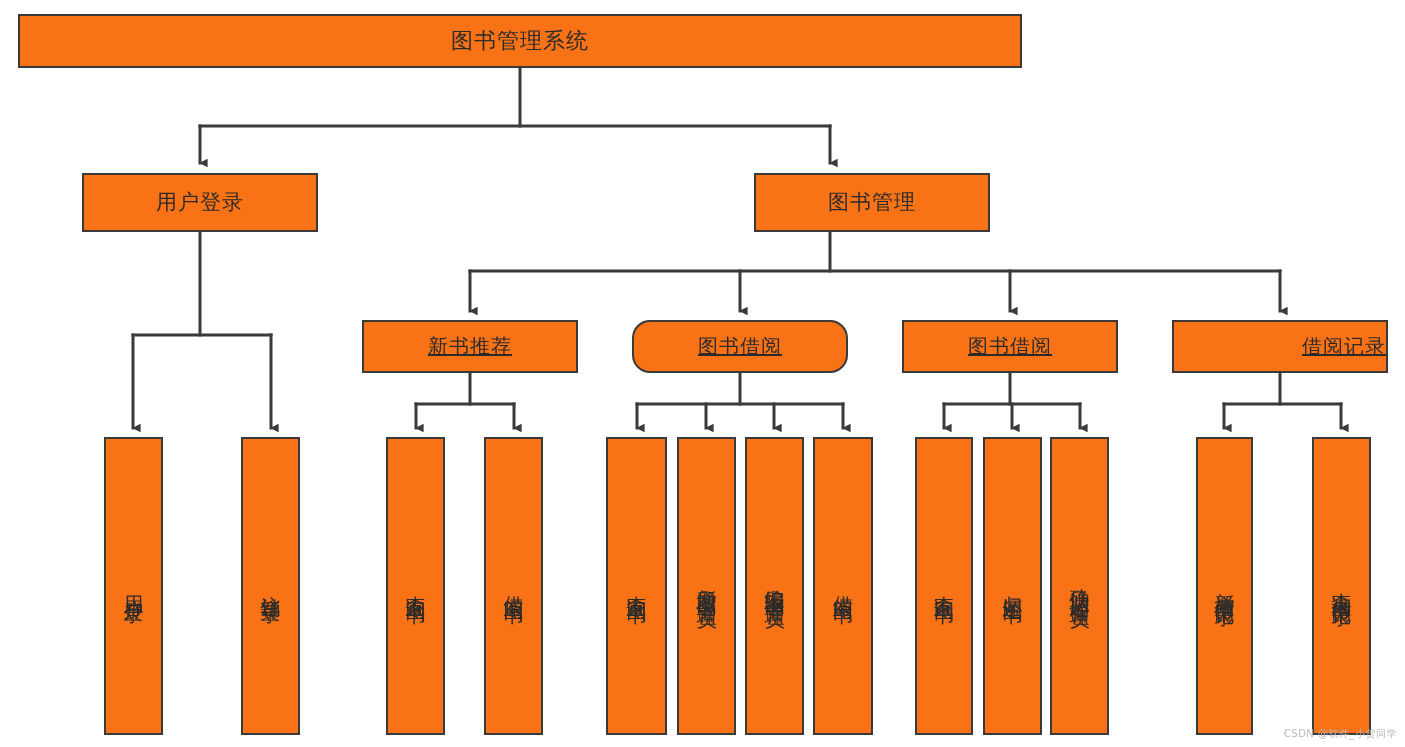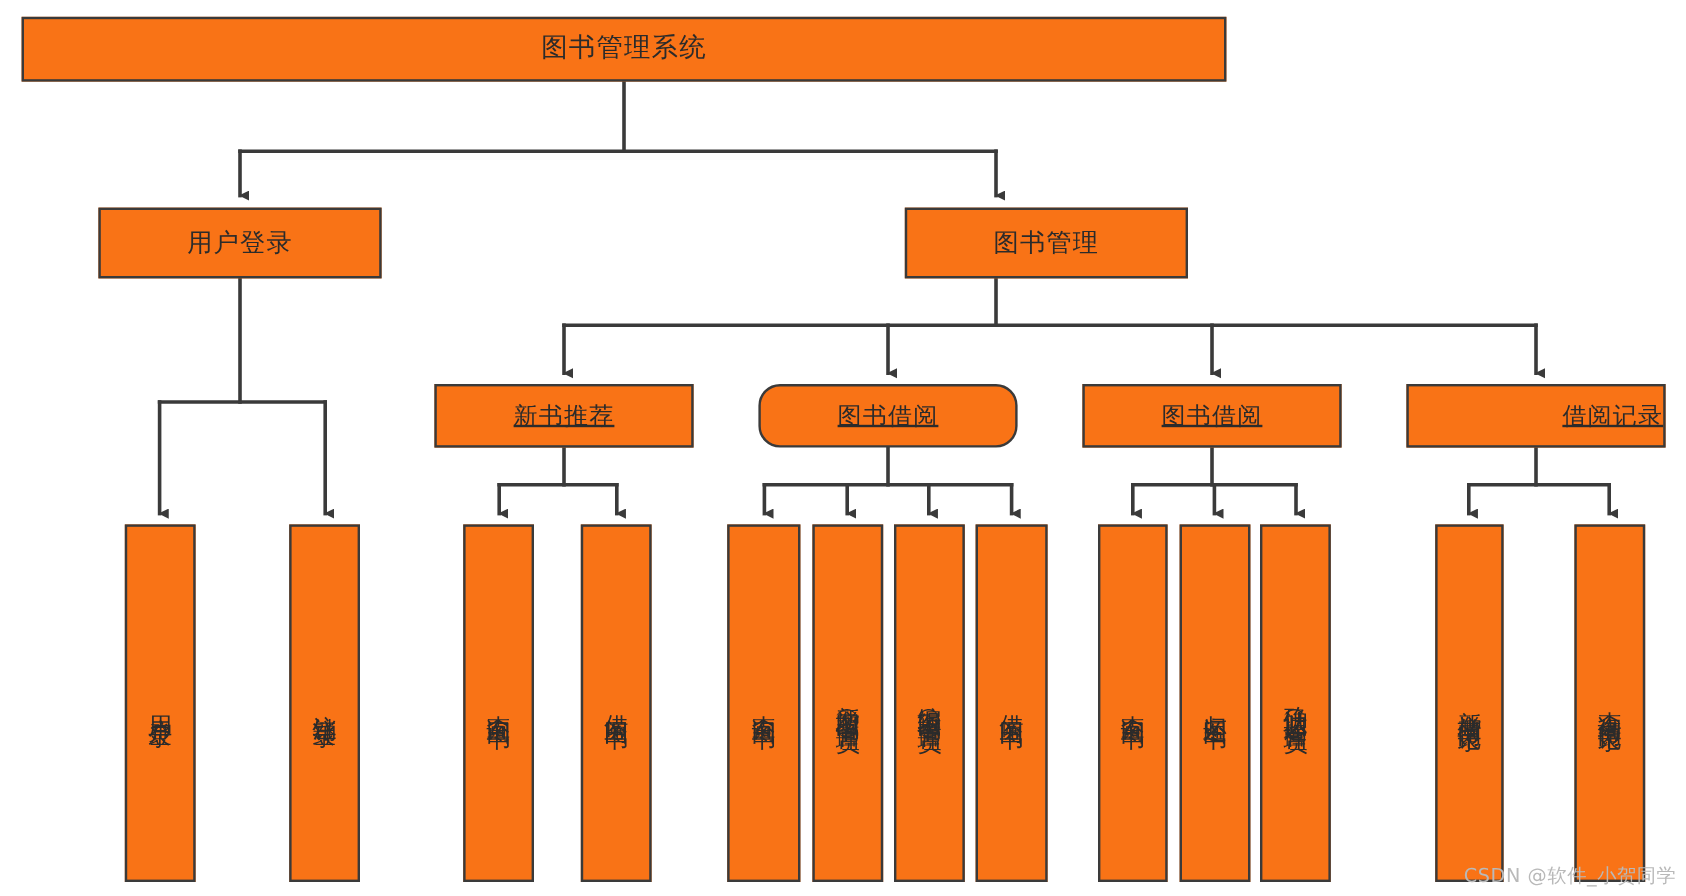--- a/index.html
+++ b/index.html
@@ -53,21 +53,21 @@
     justify-content: center;
     white-space: nowrap;
   }
   .node .label {
     display: block;
   }
   .watermark {
     position: absolute;
     right: 8px;
     bottom: 6px;
-    font-size: 16px;
+    font-size: 10px;
     color: #b9b9b9;
     letter-spacing: 0.5px;
     z-index: 5;
     white-space: nowrap;
     font-family: "DejaVu Sans", "Liberation Sans", sans-serif;
   }
 </style>
 </head>
 <body>
 

